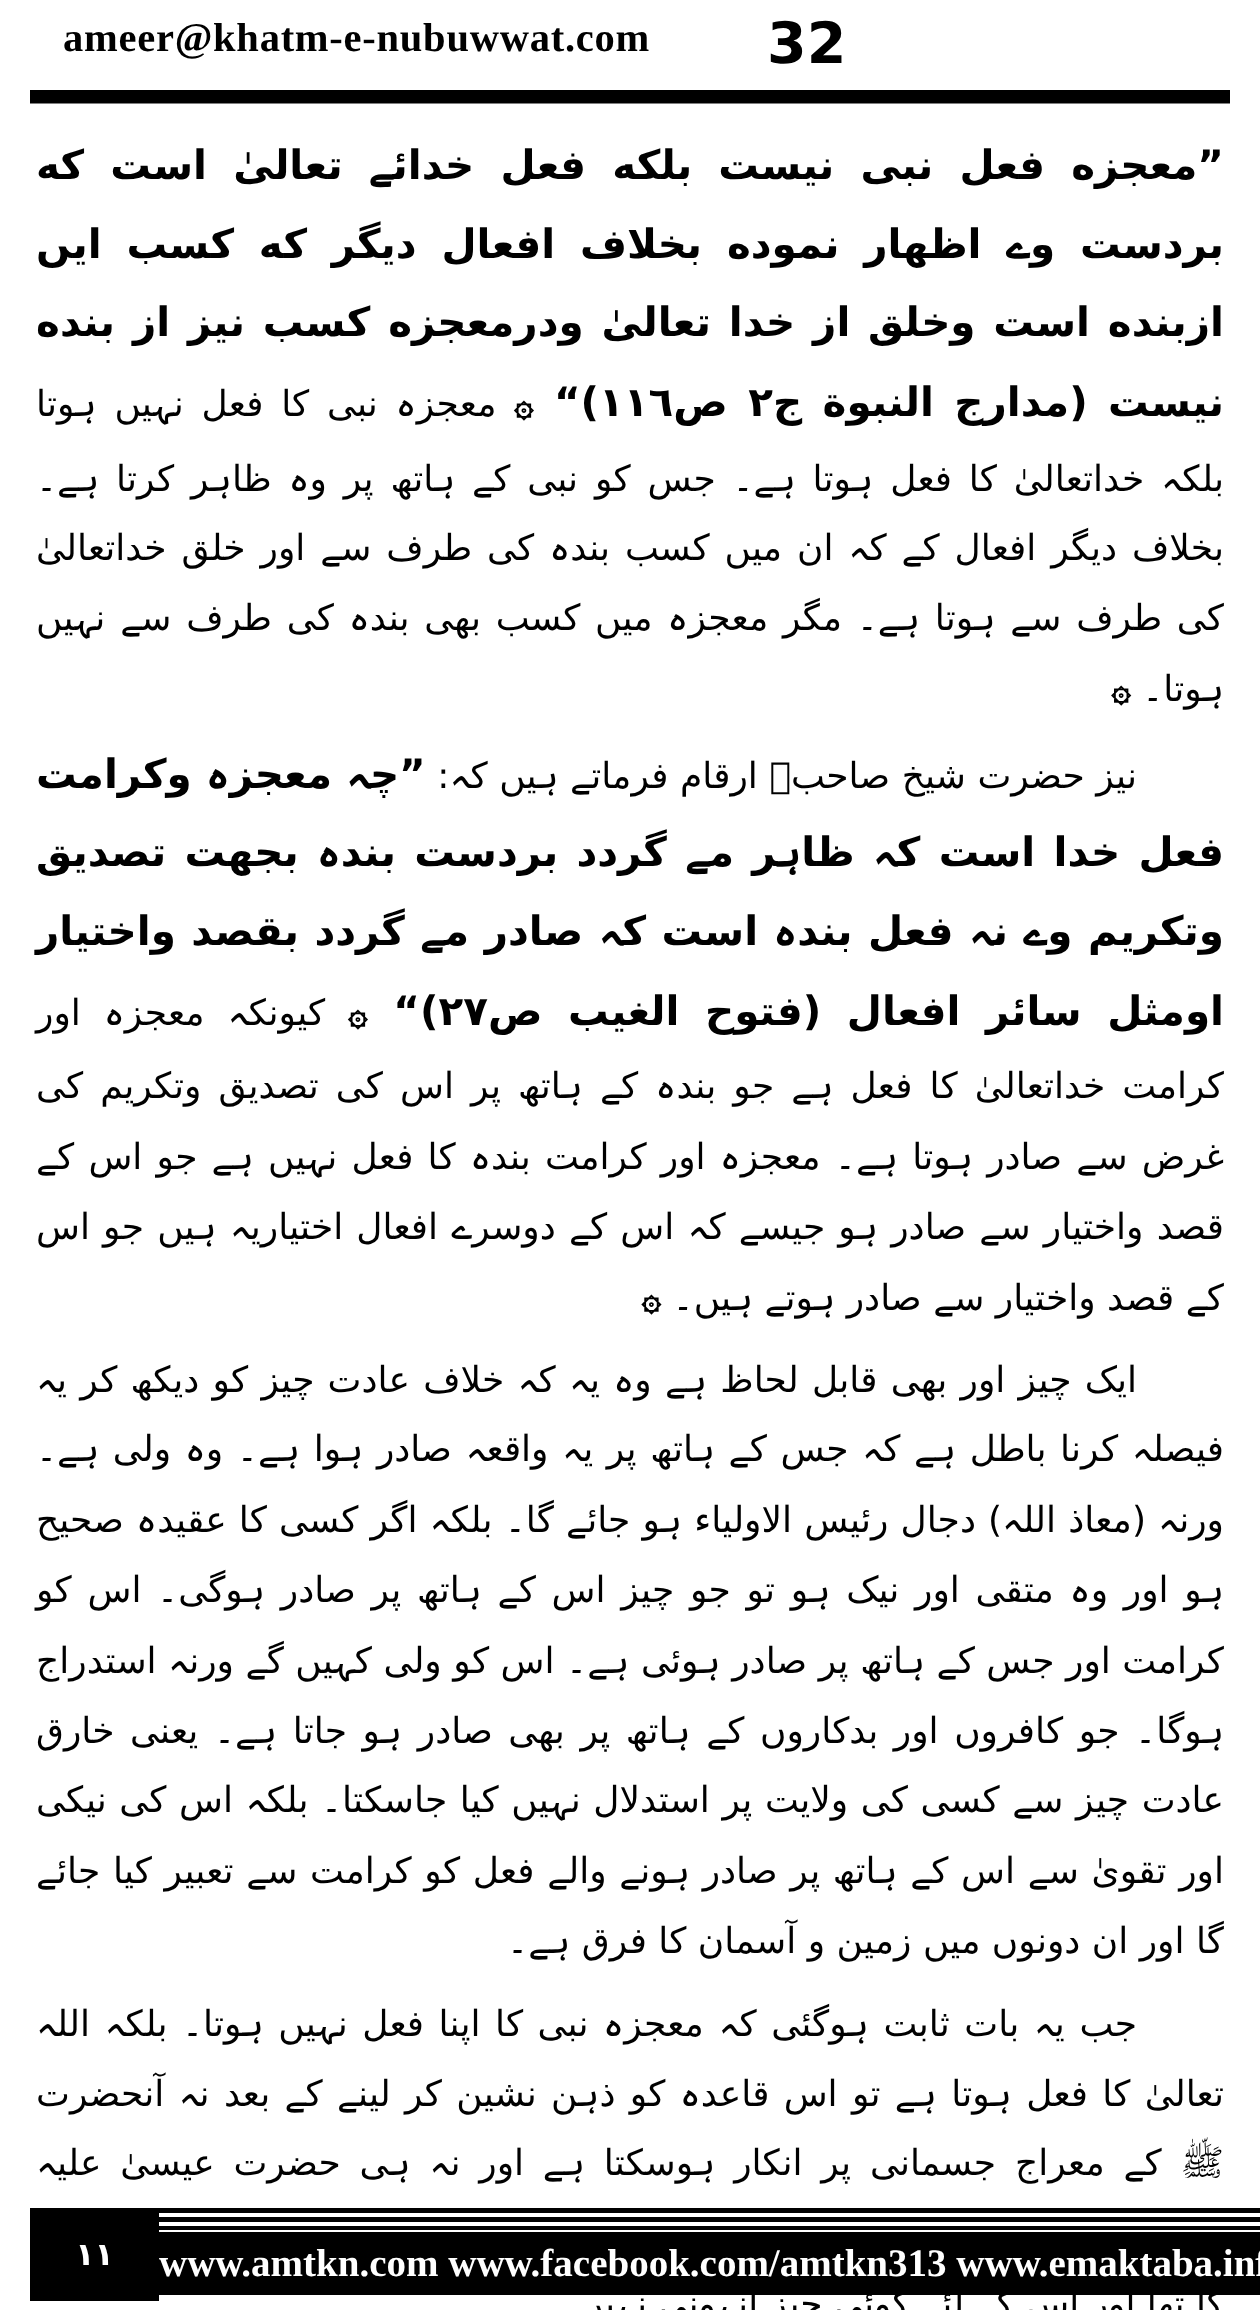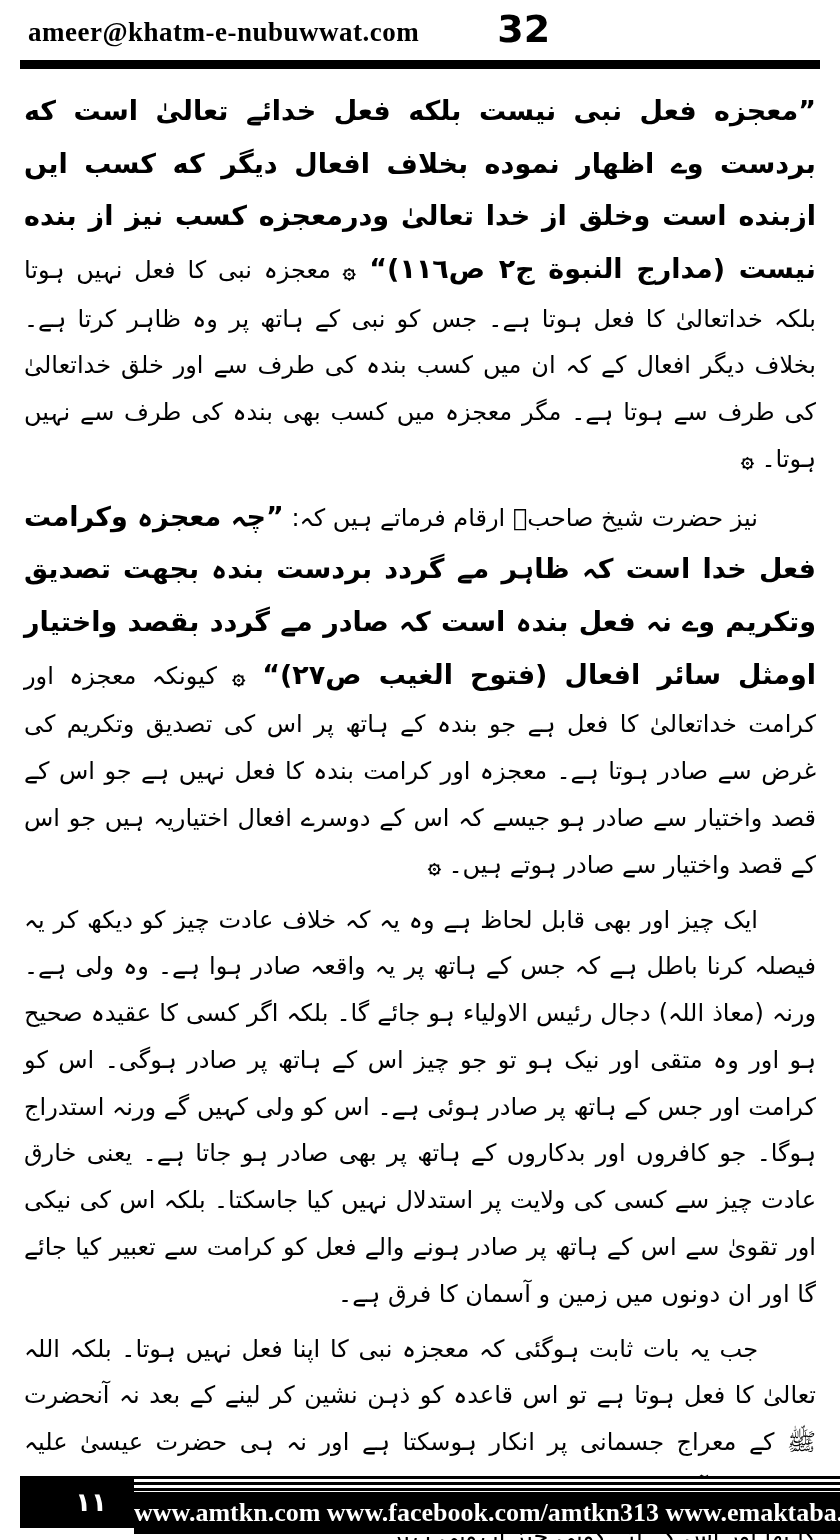--- a/index.html
+++ b/index.html
@@ -4,22 +4,22 @@
 <style>
   html,body{margin:0;padding:0;}
   body{
     width:840px;height:1540px;
     background:#ffffff;color:#000;
     position:relative;overflow:hidden;
     font-family:"DejaVu Sans",sans-serif;
   }
   
   .header{
-    display:flex;align-items:flex-end;
-    padding:10px 24px 4px 28px;
+    display:flex;align-items:flex-start;
+    padding:10px 24px 4px 42px;
   }
   .header-email{
     font-family:"Liberation Serif",serif;
     font-weight:bold;font-size:27px;letter-spacing:.5px;
   }
   .header-pagenum{
     font-family:"DejaVu Sans",sans-serif;
     font-weight:bold;font-size:38px;
     margin-left:78px;line-height:1;
   }
@@ -41,23 +41,23 @@
   .para.indent{text-indent:58px;}
   .seg-plain{font-weight:normal;}
   .seg-quote{font-weight:bold;font-size:27px;}
   .seg-ornament{font-size:22px;font-weight:bold;}
   
   .footer{
     position:absolute;left:20px;right:20px;bottom:6px;
     display:flex;align-items:stretch;
   }
   .footer-pagebox{
-    width:86px;height:52px;background:#000;color:#fff;
+    width:86px;height:62px;background:#000;color:#fff;
     display:flex;align-items:center;justify-content:center;
-    font-size:26px;font-weight:bold;flex:0 0 auto;padding-left:28px;
+    font-size:21px;font-weight:bold;flex:0 0 auto;
   }
   .footer-right{flex:1;display:flex;flex-direction:column;}
   .footer-lines{
     height:16px;
     background:repeating-linear-gradient(to bottom,#000 0 3px,#fff 3px 6px);
   }
   .footer-bar{
     height:42px;background:#000;color:#fff;
     display:flex;align-items:center;justify-content:center;
     font-family:"Liberation Serif",serif;font-weight:bold;font-size:26px;

